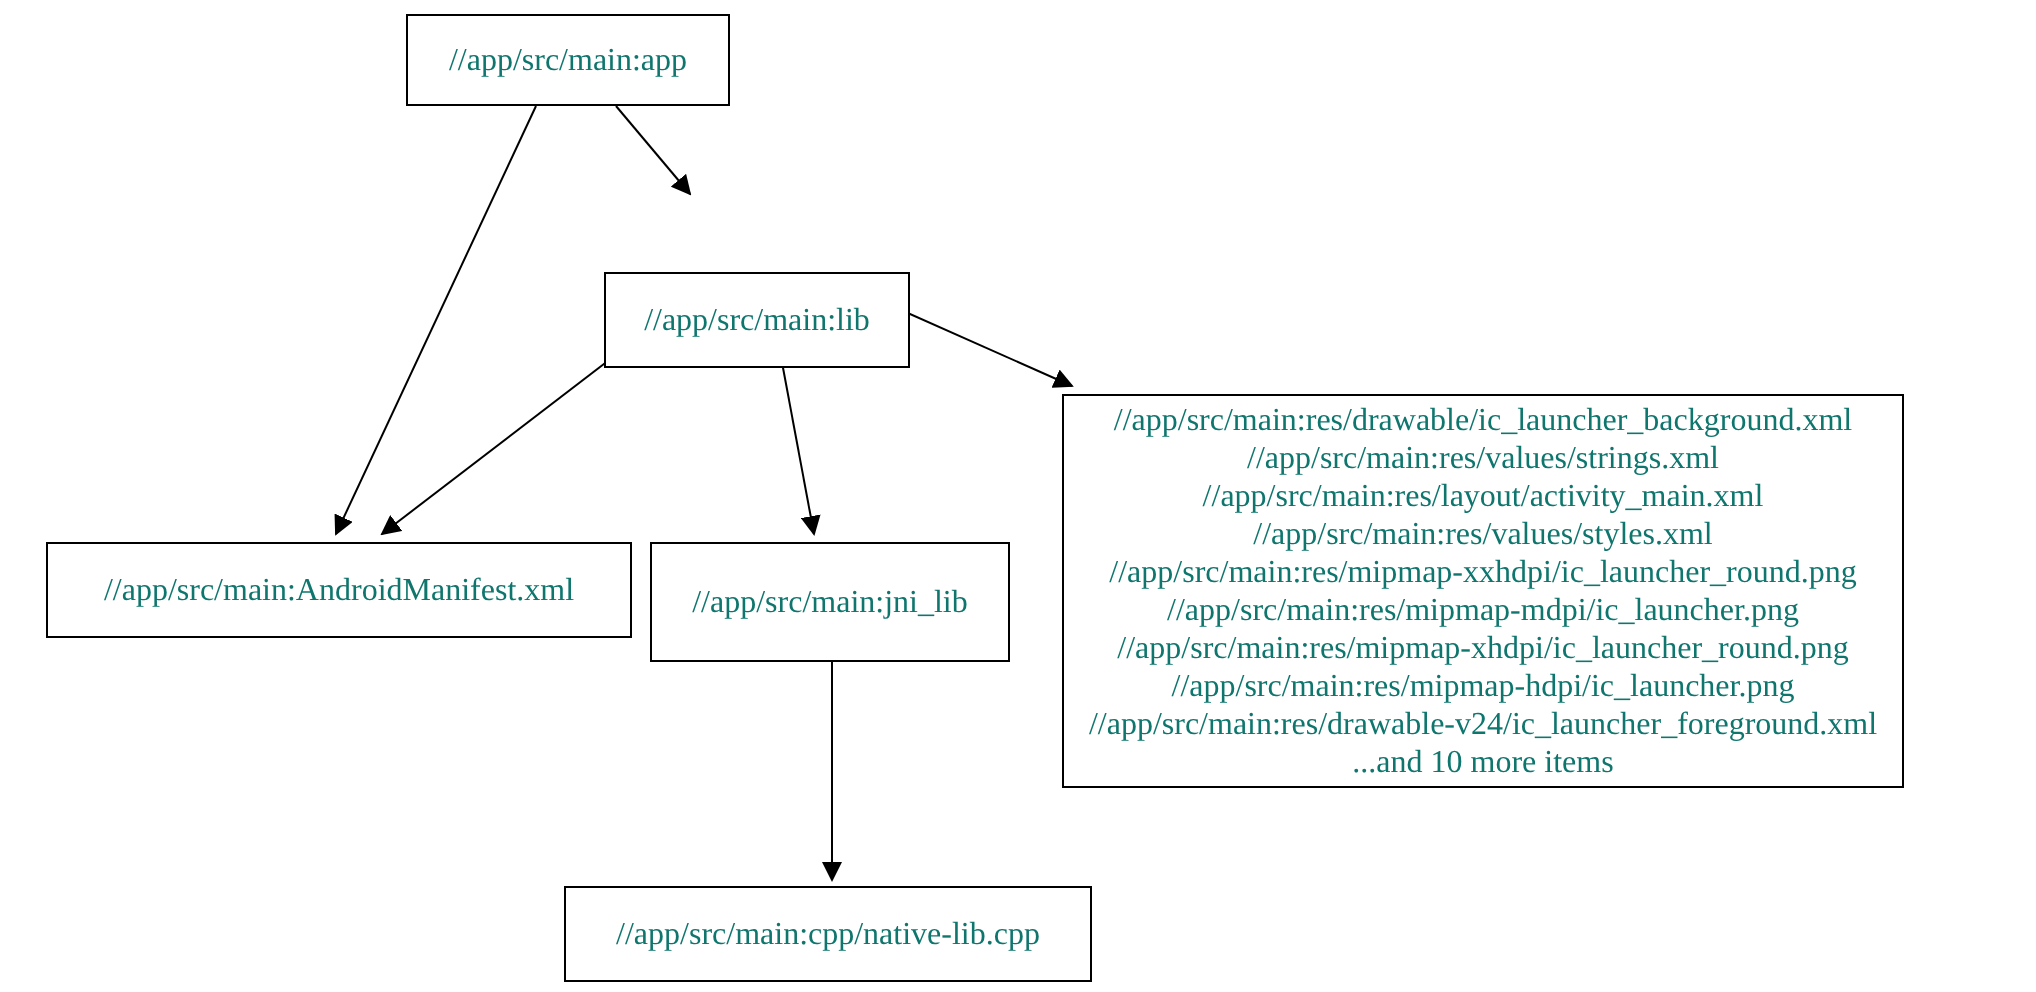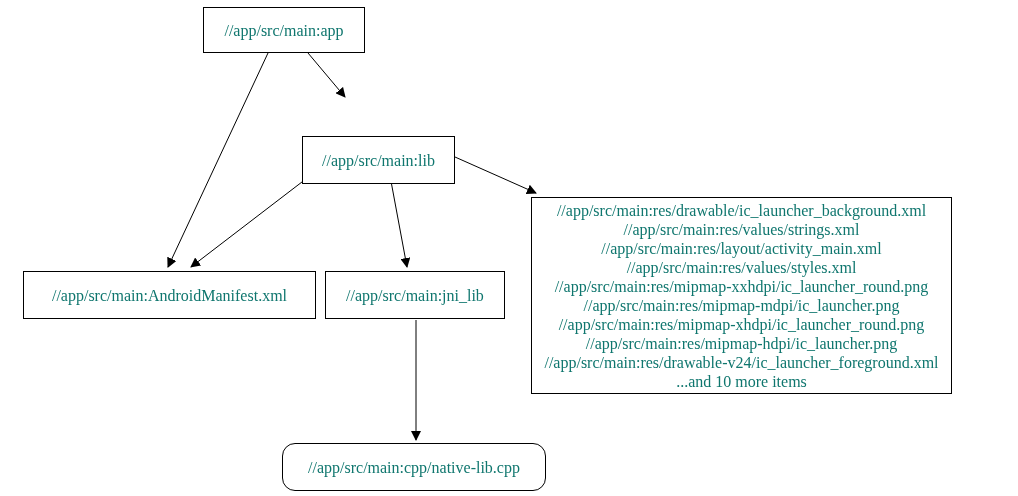--- a/index.html
+++ b/index.html
@@ -34,23 +34,23 @@
     justify-content: center;
     text-align: center;
     font-size: 16px;
     line-height: 19px;
     white-space: pre-line;
     padding: 2px 6px;
   }
   #node-app      { left: 203px; top: 7px;   width: 162px; height: 46px; }
   #node-lib      { left: 302px; top: 101px; width: 153px; height: 48px; margin-top: 35px; }
   #node-manifest { left: 6px;   top: 271px; width: 293px; height: 48px; margin-left: 17px; }
-  #node-jni-lib  { left: 325px; top: 271px; width: 180px; height: 48px; }
+  #node-jni-lib  { left: 325px; top: 271px; width: 180px; height: 60px; }
   #node-res      { left: 531px; top: 197px; width: 421px; height: 197px; }
-  #node-native   { left: 282px; top: 443px; width: 264px; height: 48px; border-radius: 13px; }
+  #node-native   { left: 282px; top: 443px; width: 264px; height: 48px; }
   .edge {
     stroke: #000000;
     stroke-width: 1;
   }
 </style>
 </head>
 <body>
 
 <div id="canvas">
 

